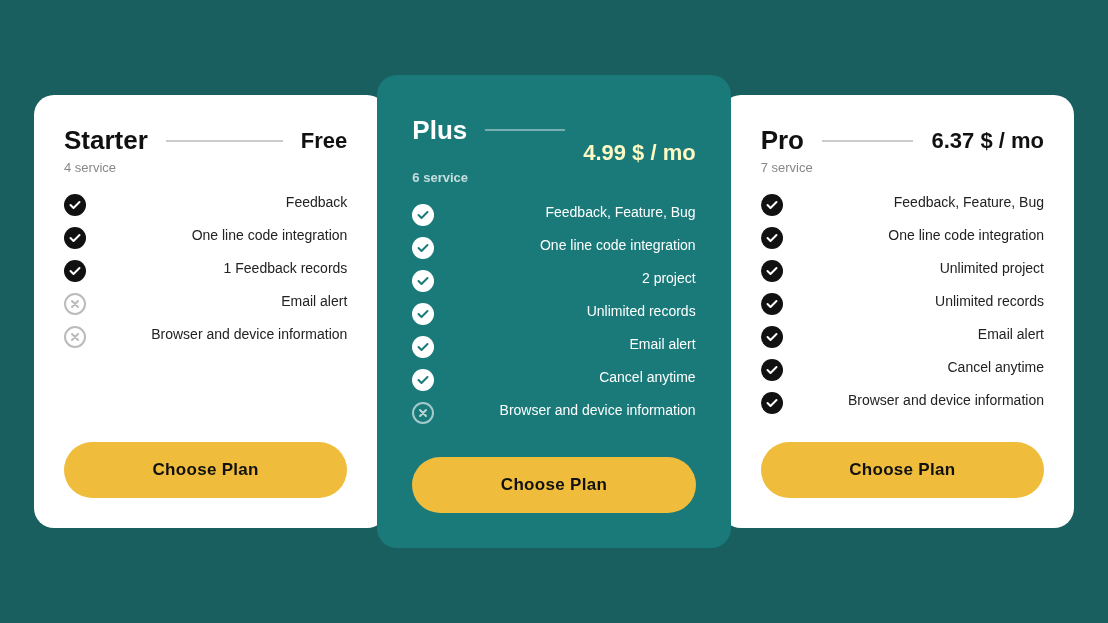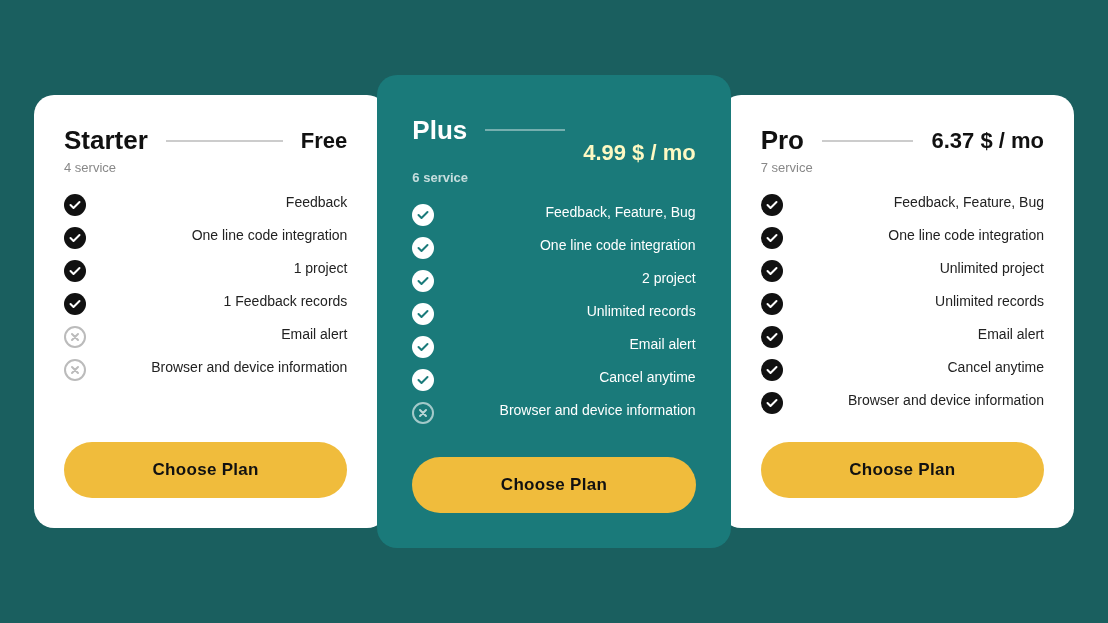--- a/index.html
+++ b/index.html
@@ -190,28 +190,20 @@
             </svg>
           </div>
           <span class="feature-text">One line code integration</span>
         </li>
         <li class="feature-item">
           <div class="feature-icon check">
             <svg width="12" height="12" viewBox="0 0 12 12">
               <path d="M1.5 6L4.5 9L10.5 3" stroke="currentColor" stroke-width="2" stroke-linecap="round" stroke-linejoin="round" fill="none" style="stroke: rgb(255, 255, 255); fill: none;"></path>
             </svg>
           </div>
-          <span class="feature-text">1 project</span>
-        </li>
-        <li class="feature-item">
-          <div class="feature-icon check">
-            <svg width="12" height="12" viewBox="0 0 12 12">
-              <path d="M1.5 6L4.5 9L10.5 3" stroke="currentColor" stroke-width="2" stroke-linecap="round" stroke-linejoin="round" fill="none" style="stroke: rgb(255, 255, 255); fill: none;"></path>
-            </svg>
-          </div>
           <span class="feature-text">1 Feedback records</span>
         </li>
         <li class="feature-item">
           <div class="feature-icon cross">
             <svg width="12" height="12" viewBox="0 0 12 12">
               <path d="M3 3L9 9M9 3L3 9" stroke="#bbb" stroke-width="2" stroke-linecap="round" fill="none"></path>
             </svg>
           </div>
           <span class="feature-text">Email alert</span>
         </li>

